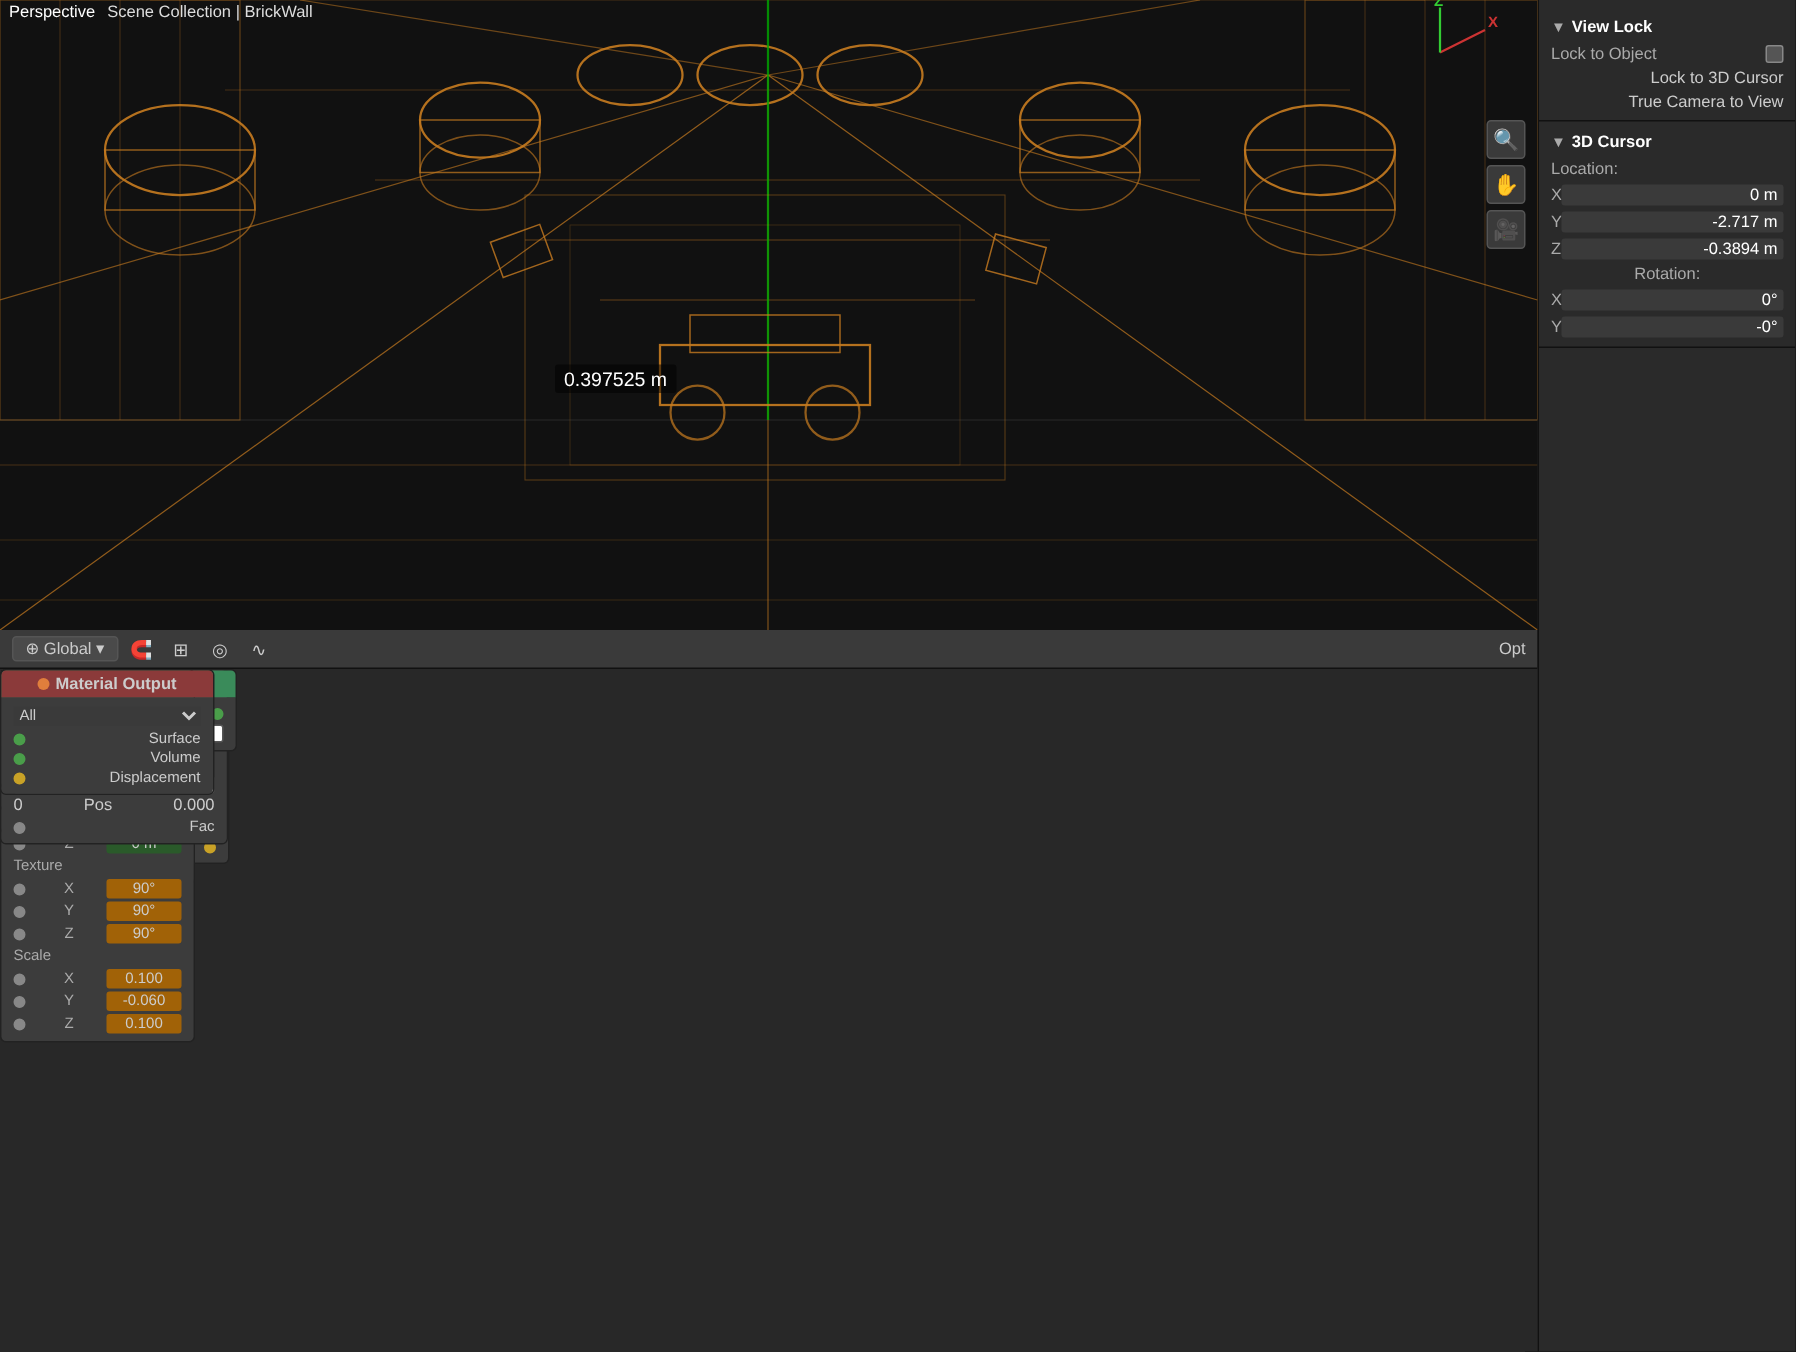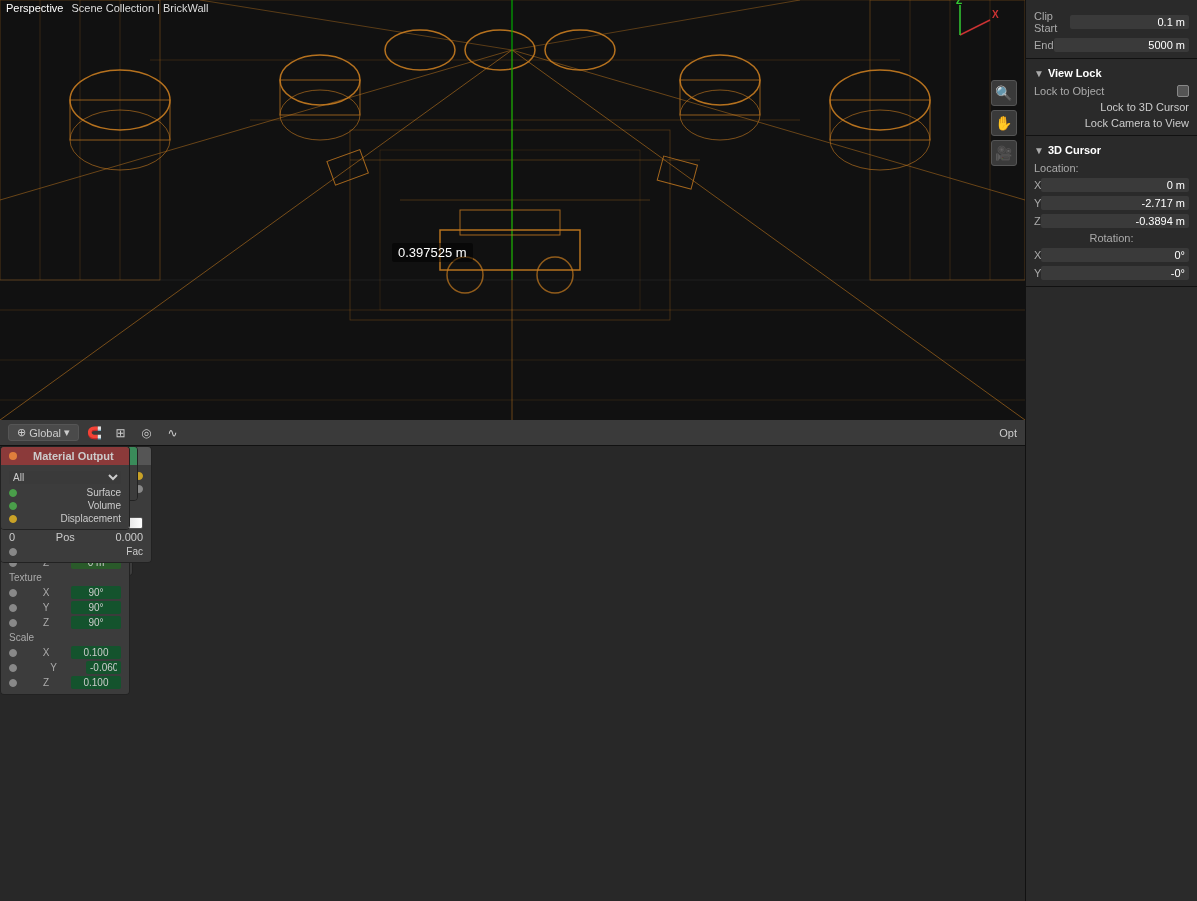--- a/index.html
+++ b/index.html
@@ -11,44 +11,44 @@
     .right-panel { width: 172px; background: #2a2a2a; border-left: 1px solid #111; overflow-y: auto; padding: 4px 0; }
 
     
     .viewport-topbar { position: absolute; top: 0; left: 0; right: 0; display: flex; align-items: center; padding: 2px 6px; z-index: 10; }
 
     
     .viewport-tools { position: absolute; right: 8px; top: 80px; display: flex; flex-direction: column; gap: 4px; z-index: 10; }
     .tool-btn { width: 26px; height: 26px; background: #3a3a3a; border: 1px solid #555; border-radius: 3px; display: flex; align-items: center; justify-content: center; cursor: pointer; color: #ccc; font-size: 14px; }
 
     
-    .measurement { position: absolute; top: 243px; left: 370px; color: #fff; font-size: 13px; background: rgba(0,0,0,0.5); padding: 2px 6px; border-radius: 2px; margin-left: 22px; }
+    .measurement { position: absolute; top: 243px; left: 370px; color: #fff; font-size: 13px; background: rgba(0,0,0,0.5); padding: 2px 6px; border-radius: 2px; }
 
     
     .menu-bar { height: 26px; background: #3a3a3a; display: flex; align-items: center; padding: 0 8px; gap: 12px; border-top: 1px solid #111; border-bottom: 1px solid #111; }
     .menu-item { color: #ccc; font-size: 11px; cursor: pointer; padding: 2px 4px; }
 
     
     .toolbar-icons { height: 26px; background: #3a3a3a; display: flex; align-items: center; padding: 0 8px; gap: 6px; border-bottom: 1px solid #111; }
     .icon-btn { width: 20px; height: 20px; display: flex; align-items: center; justify-content: center; color: #ccc; font-size: 12px; cursor: pointer; border-radius: 2px; }
     .dropdown-btn { background: #4a4a4a; border: 1px solid #555; border-radius: 3px; padding: 1px 8px; color: #ccc; font-size: 11px; cursor: pointer; display: flex; align-items: center; gap: 3px; }
 
     
     .node { position: absolute; border-radius: 4px; border: 1px solid #222; min-width: 130px; }
-    .node-header { padding: 3px 8px; border-radius: 3px 3px 0 0; font-size: 11px; font-weight: bold; display: flex; align-items: center; gap: 16px; }
+    .node-header { padding: 3px 24px; border-radius: 3px 3px 0 0; font-size: 11px; font-weight: bold; display: flex; align-items: center; gap: 4px; }
     .node-header .dot { width: 8px; height: 8px; border-radius: 50%; display: inline-block; }
     .node-body { background: #3c3c3c; padding: 4px; border-radius: 0 0 3px 3px; }
     .node-row { display: flex; align-items: center; justify-content: space-between; padding: 1px 4px; font-size: 10px; }
     .socket { width: 8px; height: 8px; border-radius: 50%; display: inline-block; border: 1px solid #888; }
     .socket-in { margin-right: 4px; }
     .socket-out { margin-left: 4px; }
     .socket-yellow { background: #c9a227; border-color: #c9a227; }
     .socket-green { background: #4a9e4a; border-color: #4a9e4a; }
     .socket-gray { background: #888; border-color: #888; }
-    .field-input { background: #14532d; border: none; color: #ccc; font-size: 10px; padding: 1px 4px; border-radius: 2px; width: 60px; text-align: center; }
+    .field-input { background: #a16207; border: none; color: #ccc; font-size: 10px; padding: 1px 4px; border-radius: 2px; width: 60px; text-align: center; }
     .field-green { background: #2a5a2a; }
 
     
     .panel-section { padding: 4px 8px; border-bottom: 1px solid #111; }
     .panel-row { display: flex; align-items: center; justify-content: space-between; padding: 2px 0; font-size: 11px; }
     .panel-label { color: #aaa; }
     .panel-value { color: #fff; background: #3a3a3a; border: none; font-size: 11px; padding: 1px 4px; border-radius: 2px; text-align: right; min-width: 70px; }
     .section-header { color: #fff; font-size: 11px; font-weight: bold; padding: 4px 0; display: flex; align-items: center; gap: 4px; }
     .section-triangle { color: #aaa; font-size: 10px; }
     .checkbox { width: 12px; height: 12px; background: #555; border: 1px solid #888; border-radius: 2px; display: inline-block; }
@@ -389,21 +389,21 @@
             </div>
             <div style="padding:2px 4px;color:#aaa;font-size:10px;">Scale</div>
             <div class="node-row">
               <span class="socket socket-in socket-gray"></span>
               <span style="color:#aaa;">X</span>
               <input class="field-input" value="0.100" style="width: 50px;">
             </div>
             <div class="node-row">
               <span class="socket socket-in socket-gray"></span>
               <span style="color:#aaa;">Y</span>
-              <input class="field-input" value="-0.060" style="width: 35px;">
+              <input class="field-input" value="-0.060" style="width: 50px;">
             </div>
             <div class="node-row">
               <span class="socket socket-in socket-gray"></span>
               <span style="color:#aaa;">Z</span>
               <input class="field-input" value="0.100" style="width: 50px;">
             </div>
           </div>
         </div>
 
         <div class="node node-compare" style="left:425;top:480;">
@@ -597,46 +597,36 @@
           </div>
         </div>
 
       </div>
     </div>
 
   </div>
 
   <div class="right-panel">
 
-    <div class="panel-section">
-      <div class="panel-row">
-        <span class="panel-label">Clip Start</span>
-        <input class="panel-value" value="0.1 m" style="">
-      </div>
-      <div class="panel-row">
-        <span class="panel-label">End</span>
-        <input class="panel-value" value="5000 m" style="">
-      </div>
-    </div>
 
 
     <div class="panel-section">
       <div class="section-header">
         <span class="section-triangle">▼</span>
         <span>View Lock</span>
       </div>
       <div class="panel-row">
         <span class="panel-label">Lock to Object</span>
         <span class="checkbox"></span>
       </div>
       <div class="panel-row">
         <span style="color:#ccc;font-size:11px;text-align:right;width:100%;">Lock to 3D Cursor</span>
       </div>
       <div class="panel-row">
-        <span style="color:#ccc;font-size:11px;text-align:right;width:100%;">Lock Camera to View</span>
+        <span style="color:#ccc;font-size:11px;text-align:right;width:100%;">True Camera to View</span>
       </div>
     </div>
 
     <div class="panel-section">
       <div class="section-header">
         <span class="section-triangle">▼</span>
         <span>3D Cursor</span>
       </div>
       <div style="color:#aaa;font-size:11px;padding:2px 0;">Location:</div>
       <div class="panel-row">

